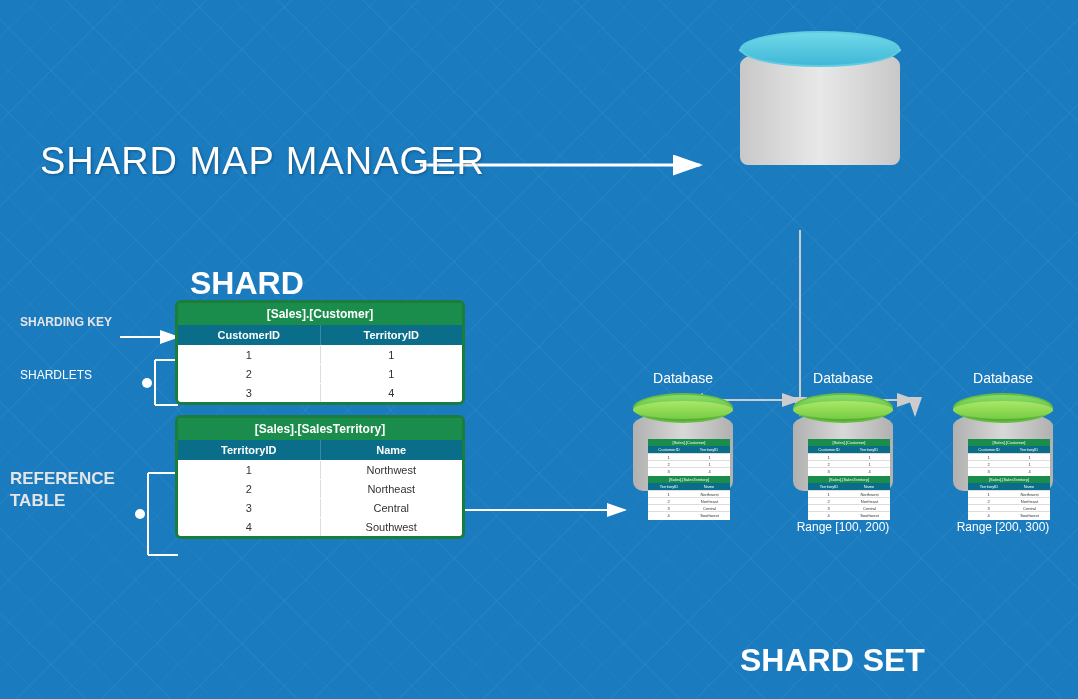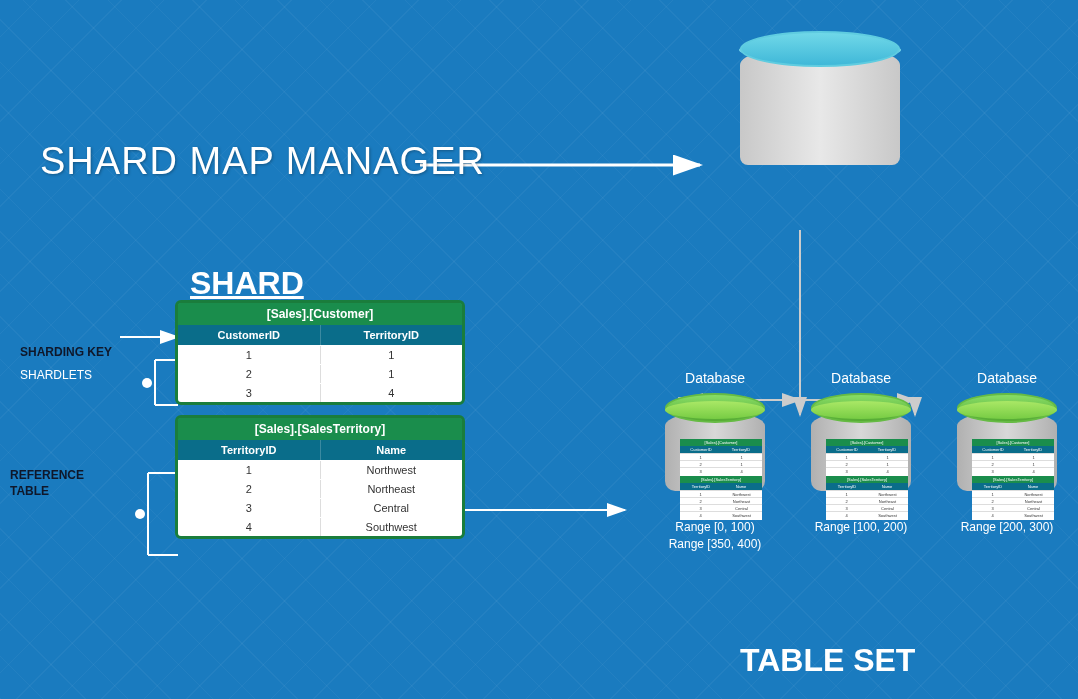--- a/index.html
+++ b/index.html
@@ -78,21 +78,20 @@
     }
 
     
     .shard-label {
       position: absolute;
       top: 265px;
       left: 190px;
       font-size: 32px;
       font-weight: 700;
       color: white;
-      text-decoration: underline;
     }
 
     
     .main-table-container {
       position: absolute;
       top: 300px;
       left: 175px;
       width: 290px;
     }
 
@@ -139,51 +138,51 @@
       font-size: 11px;
       padding: 3px 2px;
       color: #333;
       border-right: 1px solid #ddd;
     }
     .table-row div:last-child { border-right: none; }
 
     
     .label-sharding-key {
       position: absolute;
-      top: 345px;
+      top: 315px;
       left: 20px;
       font-size: 12px;
       font-weight: 700;
-      color: #0f172a;
+      color: #e5e5e5;
     }
     .label-shardlets {
       position: absolute;
       top: 368px;
       left: 20px;
       font-size: 12px;
       font-weight: 400;
       color: white;
     }
     .label-reference-table {
       position: absolute;
       top: 468px;
       left: 10px;
-      font-size: 12px;
+      font-size: 17px;
       font-weight: 700;
-      color: #0f172a;
+      color: #e5e5e5;
       line-height: 1.3;
     }
 
     
     .shards-container {
       position: absolute;
       top: 370px;
-      left: 650px;
+      left: 618px;
       display: flex;
-      gap: 16px;
+      gap: 30px;
     }
 
     .shard-item {
       text-align: center;
       width: 130px;
     }
 
     .db-label {
       font-size: 14px;
       color: white;
@@ -456,21 +455,20 @@
                 <span>4</span>
                 <span>Southwest</span>
               </div>
           </div>
         </div>
       </div>
       <div class="sc-top"></div>
       <div class="sc-mid"></div>
     </div>
     <div class="shard-name">SHARD 1</div>
-    <div class="shard-range">Range [0, 100)<br>Range [350, 400)</div>
   </div>
 
   <div class="shard-item">
     <div class="db-label">Database</div>
     <div class="small-cylinder">
       <div class="sc-body">
         <div class="sc-inner-table">
           <div class="sc-table-section">
             <div class="sc-table-title">[Sales].[Customer]</div>
             <div class="sc-table-hdr">
@@ -573,13 +571,13 @@
       </div>
       <div class="sc-top"></div>
       <div class="sc-mid"></div>
     </div>
     <div class="shard-name">SHARD 3</div>
     <div class="shard-range">Range [200, 300)</div>
   </div>
 
 </div>
 
-<div class="shard-set-label">TABLE SET</div>
+<div class="shard-set-label">SHARD SET</div>
 
 </body></html>

